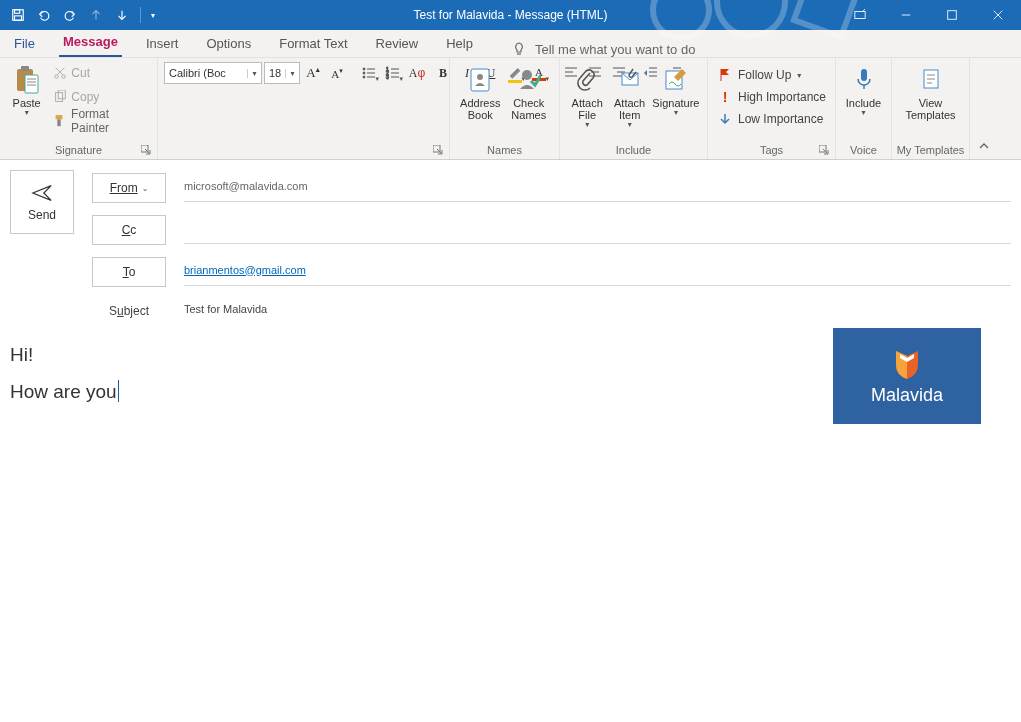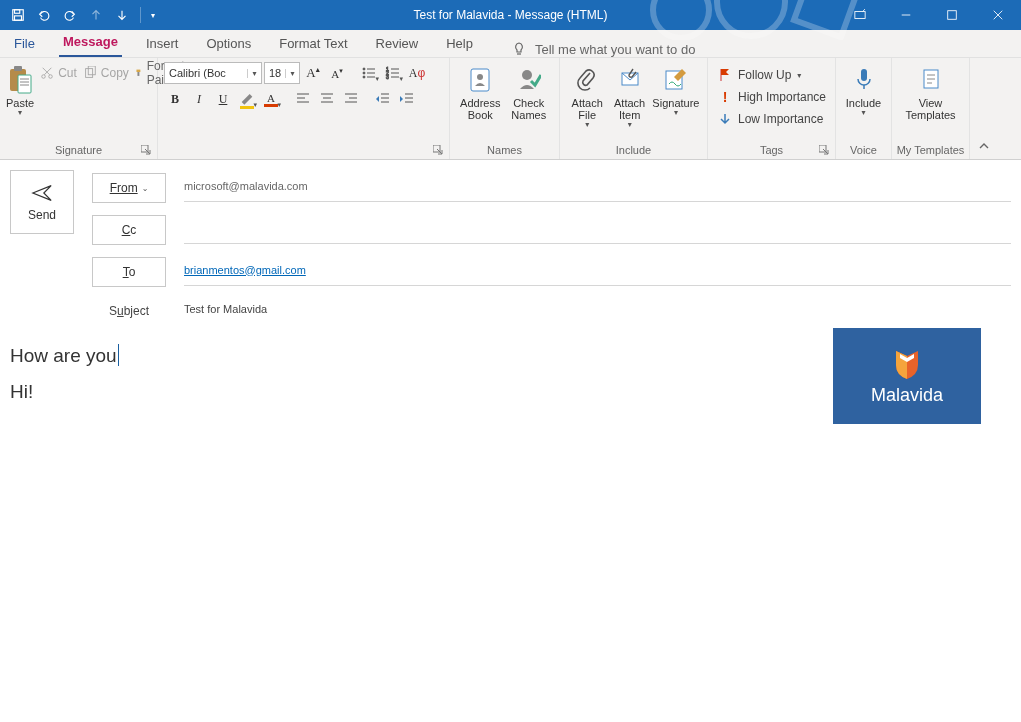--- a/index.html
+++ b/index.html
@@ -32,21 +32,21 @@
   .group-body { flex:1; display:flex; align-items:flex-start; padding:4px 6px 0; }
   .group-label { text-align:center; font-size:11px; color:#666; padding:2px 0 3px; position:relative; }
   .launcher { position:absolute; right:4px; bottom:3px; width:12px; height:12px; }
   .launcher svg { width:10px; height:10px; }
 
   .bigbtn { width:42px; display:flex; flex-direction:column; align-items:center; justify-content:flex-start; padding-top:2px; font-size:11px; line-height:1.1; text-align:center; cursor:default; }
   .bigbtn .ico { height:32px; display:flex; align-items:center; justify-content:center; }
   .bigbtn .lbl { margin-top:1px; }
   .bigbtn .dd { font-size:8px; color:#555; margin-top:0; }
 
-  .stackcol { display:flex; flex-direction:row; gap:2px; }
+  .stackcol { display:flex; flex-direction:column; gap:2px; }
   .smallrow { display:flex; align-items:center; gap:4px; font-size:12px; color:#666; height:22px; padding:0 2px; }
   .smallrow.disabled { opacity:.55; }
   .smallrow svg { width:14px; height:14px; }
 
   .fontbox { height:22px; border:1px solid #bbb; background:#fff; display:flex; align-items:center; font-size:11px; }
   .fontname { width:82px; padding:0 4px; overflow:hidden; white-space:nowrap; }
   .fontdrop { width:14px; border-left:1px solid #ccc; display:flex; align-items:center; justify-content:center; }
   .sizebox { width:36px; }
   .fontrow { display:flex; gap:2px; align-items:center; }
   .rbtn { width:22px; height:22px; display:flex; align-items:center; justify-content:center; position:relative; }
@@ -214,21 +214,21 @@
       </div>
     </div>
     <div class="group-label">Signature</div>
     <div class="launcher"><svg viewBox="0 0 10 10" stroke="#777" fill="none">
           <rect x="0" y="0" width="7" height="7"></rect>
           <path d="M4 4 L9 9 M9 5 V9 H5"></path>
         </svg></div>
   </div>
 
   <div class="group" style="width:292px">
-    <div class="group-body" style="flex-direction:column;gap:4px">
+    <div class="group-body" style="flex-direction:row;gap:4px">
       <div class="fontrow">
         <div class="fontbox">
           <div class="fontname">Calibri (Boc</div>
           <div class="fontdrop">
               <span class="chev">▾</span>
             </div>
         </div>
         <div class="fontbox sizebox">
           <div class="fontname" style="width:20px">18</div>
           <div class="fontdrop">
@@ -514,22 +514,22 @@
     <div class="fieldline" style="height:30px">
       <div class="subjectlbl">S<u>u</u>bject</div>
       <div class="fieldtext" style="border-bottom:none">
         <span>Test for Malavida</span>
       </div>
     </div>
   </div>
 </div>
 
 <div class="mailbody">
+  <p>Hi!</p>
   <p><span>How are you</span><span class="caret"></span></p>
-  <p>Hi!</p>
   <div class="logo">
     <svg viewBox="0 0 34 34">
       <path d="M6 4 L17 9 L28 4 L28 18 Q28 28 17 32 Q6 28 6 18 Z" fill="#e8632a"></path>
       <path d="M6 4 L17 9 L17 32 Q6 28 6 18 Z" fill="#f5a43c"></path>
       <path d="M10 7 L17 11 L24 7 L24 11 L17 15 L10 11 Z" fill="#fff"></path>
     </svg>
     <span>Malavida</span>
   </div>
 </div>
 

